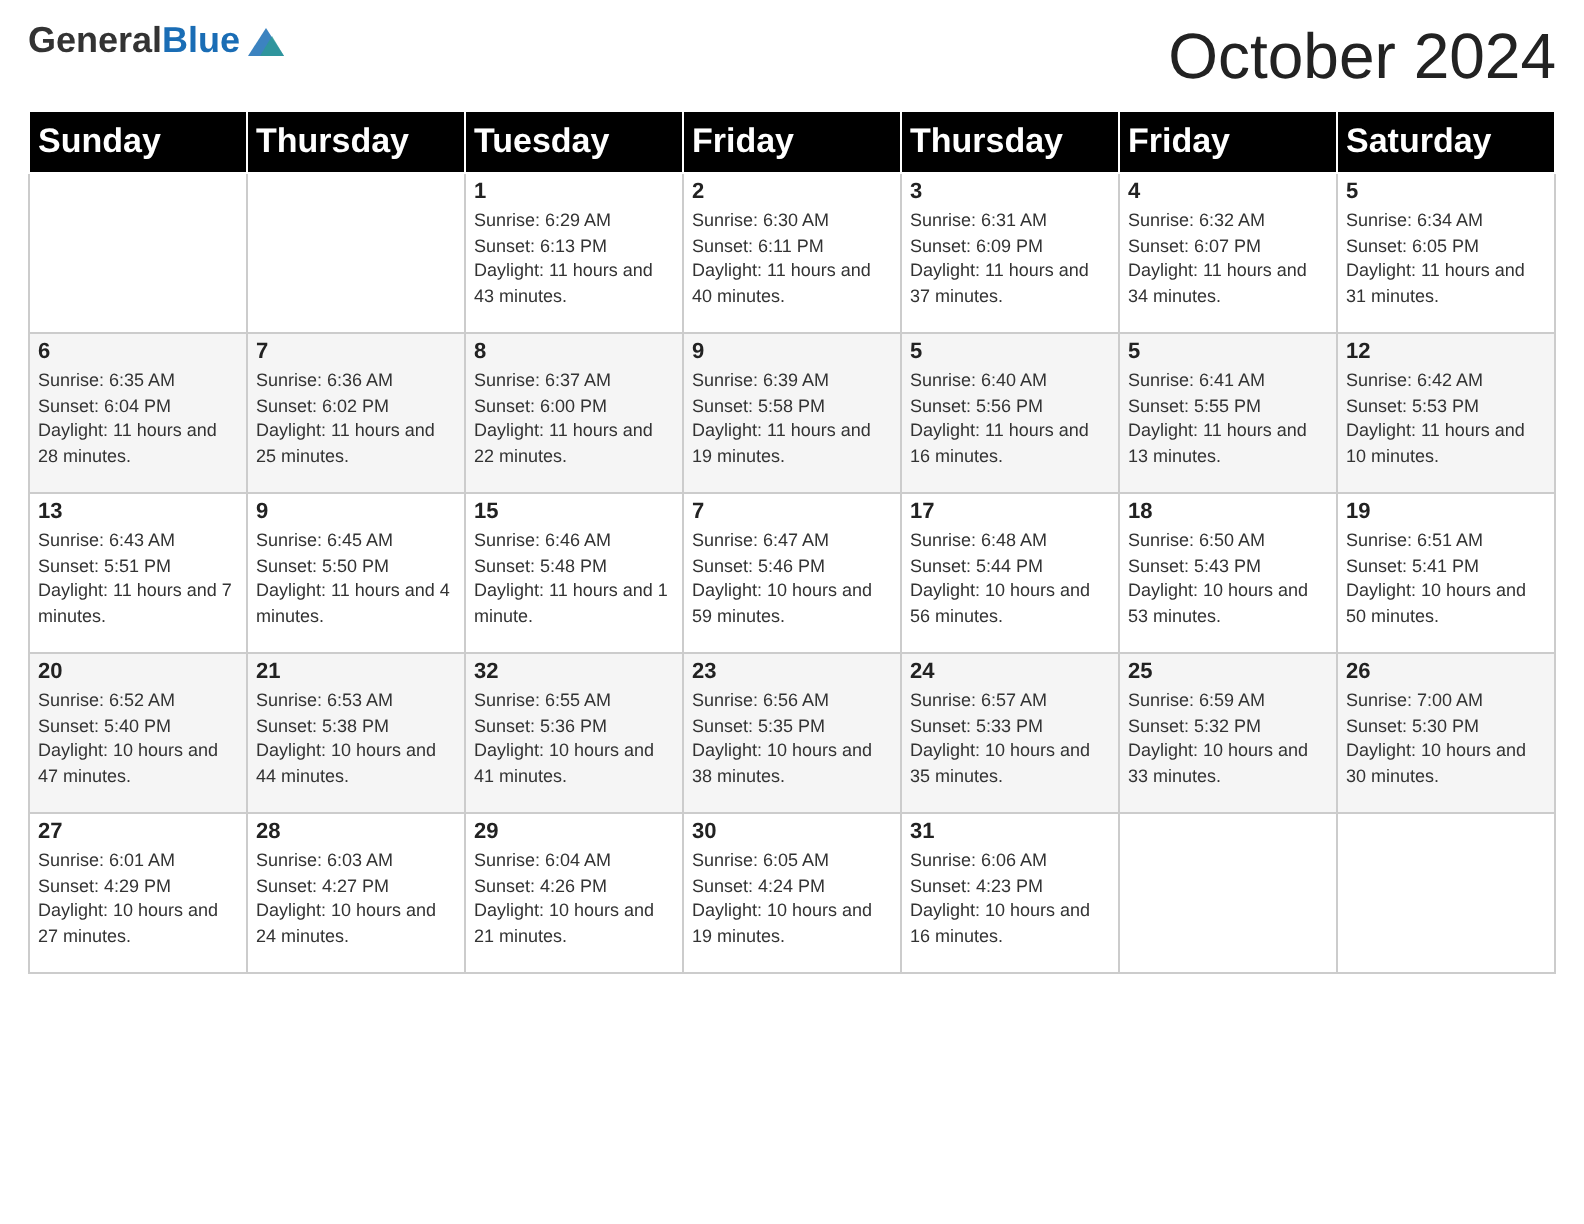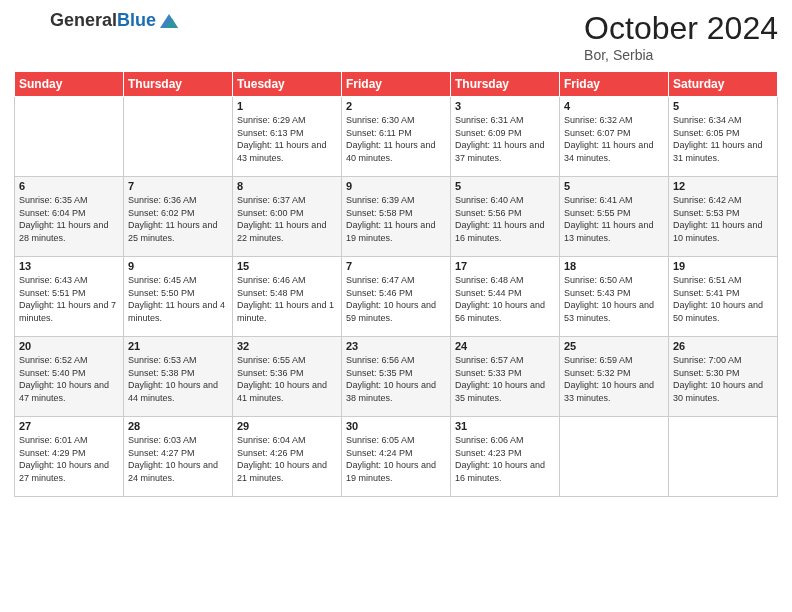--- a/index.html
+++ b/index.html
@@ -32,41 +32,41 @@
       line-height: 1.1;
     }
     .logo-general { color: #333; }
     .logo-blue { color: #1a6db5; }
     .logo-icon {
       width: 22px;
       height: 22px;
       margin-left: 2px;
     }
     .title-block {
-      text-align: left;
+      text-align: right;
       margin-left: 47px;
     }
     .month-title {
       font-size: 32px;
       font-weight: normal;
       color: #222;
     }
     .location {
       font-size: 14px;
       color: #555;
     }
     table {
       width: 100%;
       border-collapse: collapse;
       table-layout: fixed;
     }
     thead tr th {
-      background: #ef4444;
+      background: #000000;
       color: #fff;
-      font-size: 12px;
+      font-size: 17px;
       font-weight: bold;
       padding: 5px 4px;
       text-align: left;
       border: 1px solid #fff;
     }
     tbody tr td {
       border: 1px solid #ccc;
       vertical-align: top;
       padding: 3px 4px;
       font-size: 9.5px;
@@ -93,34 +93,33 @@
       background: #fff !important;
     }
   </style>
 </head>
 <body>
 
 <div class="page">
   <div class="header">
     <div class="logo">
       <div>
-        <div style="display:flex;align-items:center;margin-left:36px;">
+        <div style="display:flex;align-items:center;">
           <span class="logo-text">
             <span class="logo-general">General</span><span class="logo-blue">Blue</span>
           </span>
           <svg class="logo-icon" viewBox="0 0 22 22" xmlns="http://www.w3.org/2000/svg">
             <polygon points="2,18 11,4 20,18" fill="#1a6db5" opacity="0.85"></polygon>
             <polygon points="8,18 14,8 20,18" fill="#2a9d8f" opacity="0.7"></polygon>
           </svg>
         </div>
       </div>
     </div>
     <div class="title-block">
       <div class="month-title">October 2024</div>
-      <div class="location">Bor, Serbia</div>
     </div>
   </div>
 
   <table>
     <thead>
       <tr>
       <th>Sunday</th>
           <th>Thursday</th>
           <th>Tuesday</th>
           <th>Friday</th>

